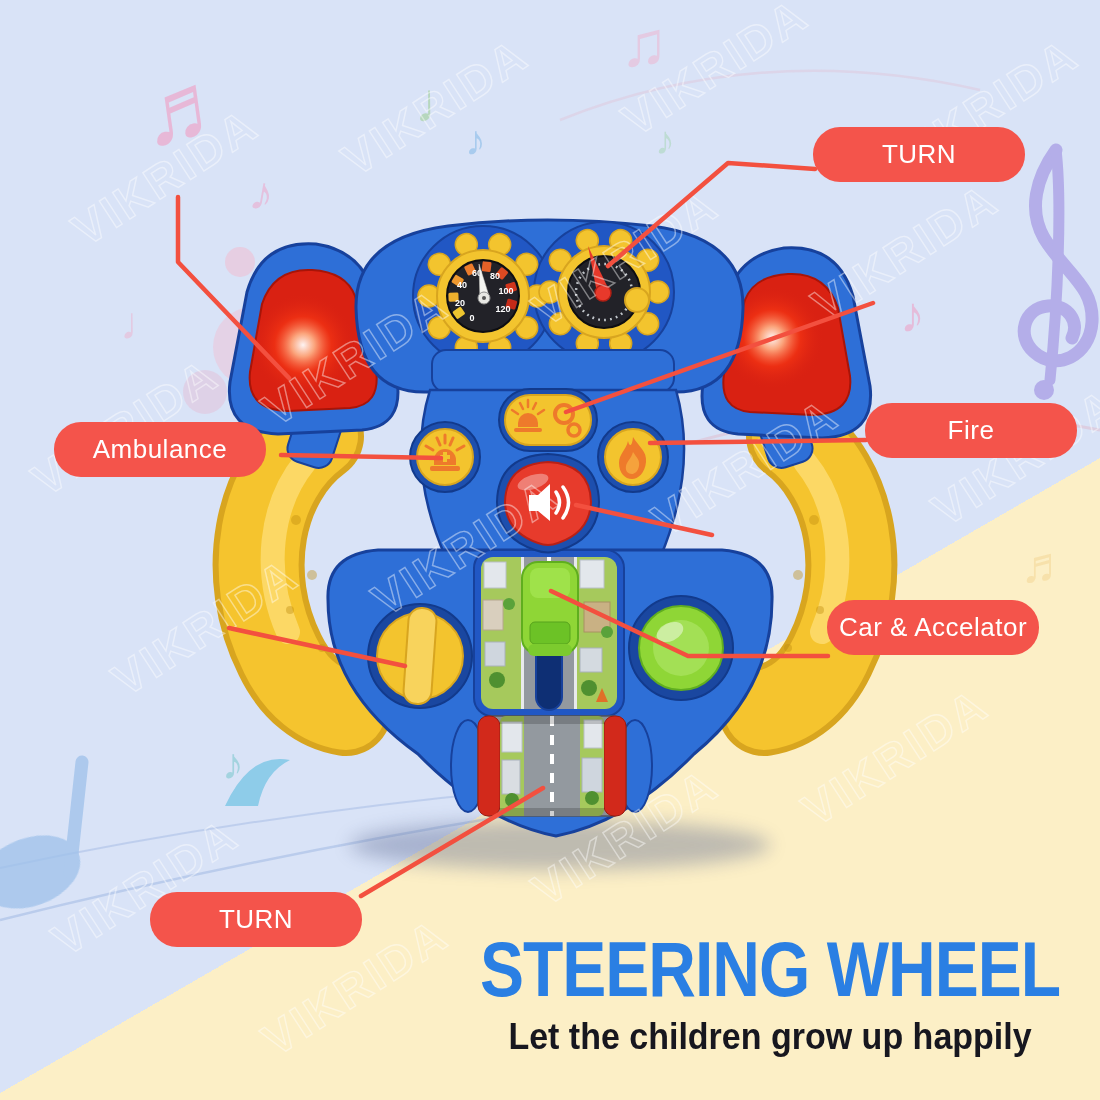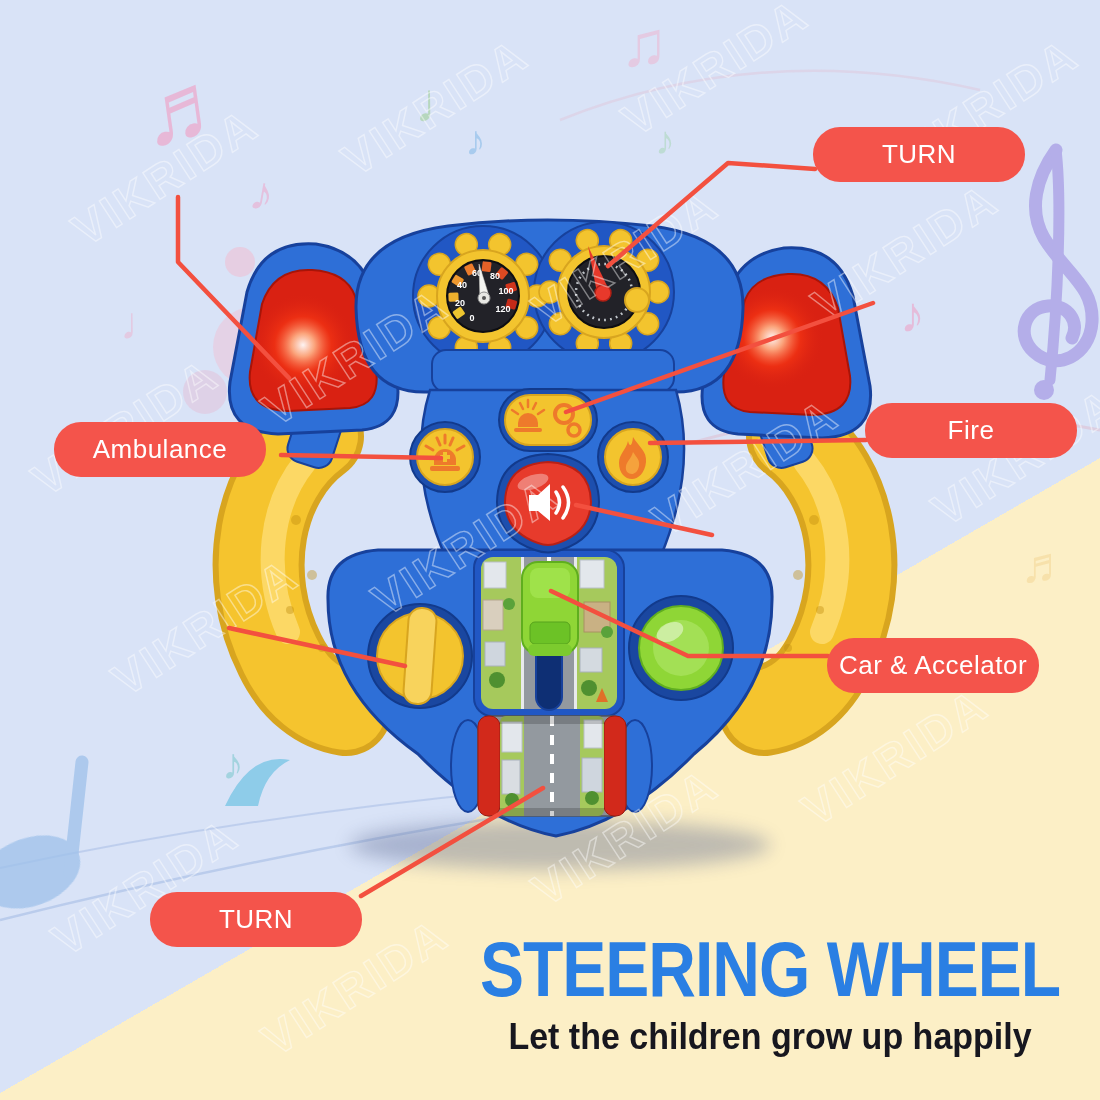--- a/index.html
+++ b/index.html
@@ -339,19 +339,19 @@
     <polyline points="281,455 441,458"></polyline>
     <polyline points="712,535 576,505"></polyline>
     <polyline points="229,628 405,666"></polyline>
     <polyline points="828,656 688,656 551,591"></polyline>
     <polyline points="361,896 543,788"></polyline>
   </svg>
 
   <div class="pill" style="left:813px;top:127px">TURN</div>
   <div class="pill" style="left:865px;top:403px">Fire</div>
   <div class="pill" style="left:54px;top:422px">Ambulance</div>
-  <div class="pill" style="left:827px;top:638px">Car &amp; Accelator</div>
+  <div class="pill" style="left:827px;top:600px">Car &amp; Accelator</div>
   <div class="pill" style="left:150px;top:892px">TURN</div>
 
   <div class="title">STEERING WHEEL</div>
   <div class="subtitle">Let the children grow up happily</div>
 
 </div>
 
 </body></html>

